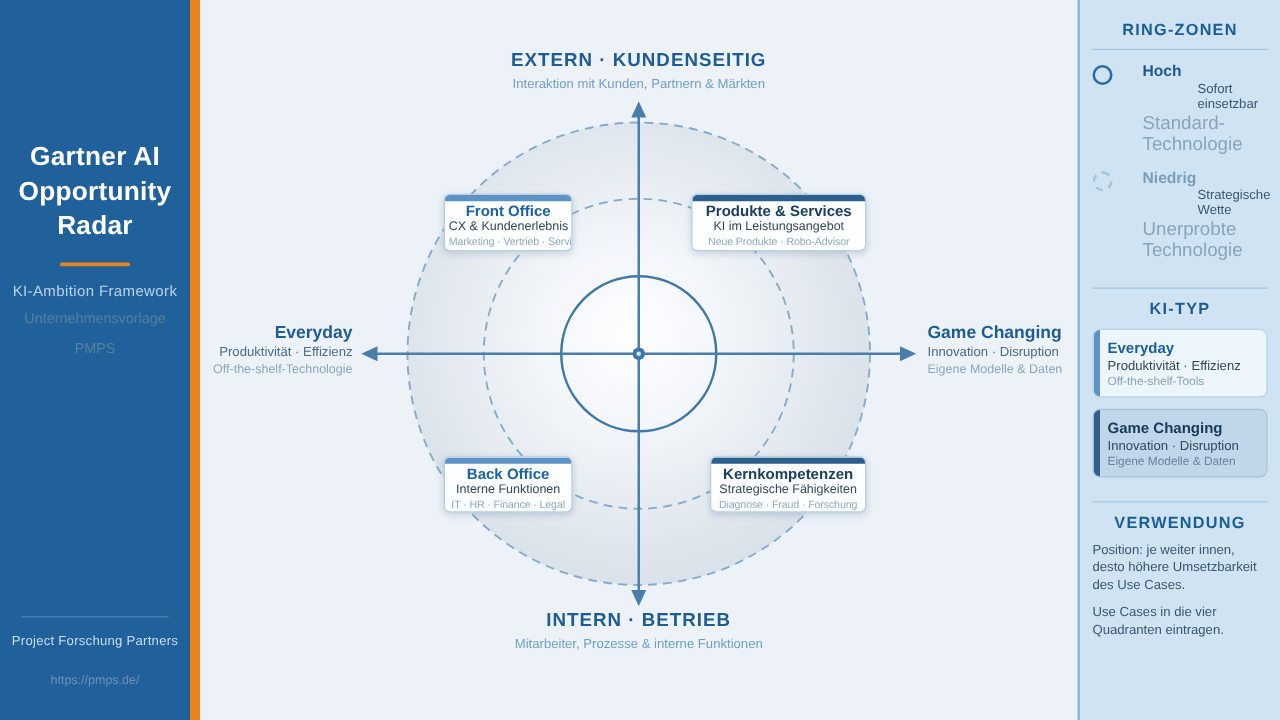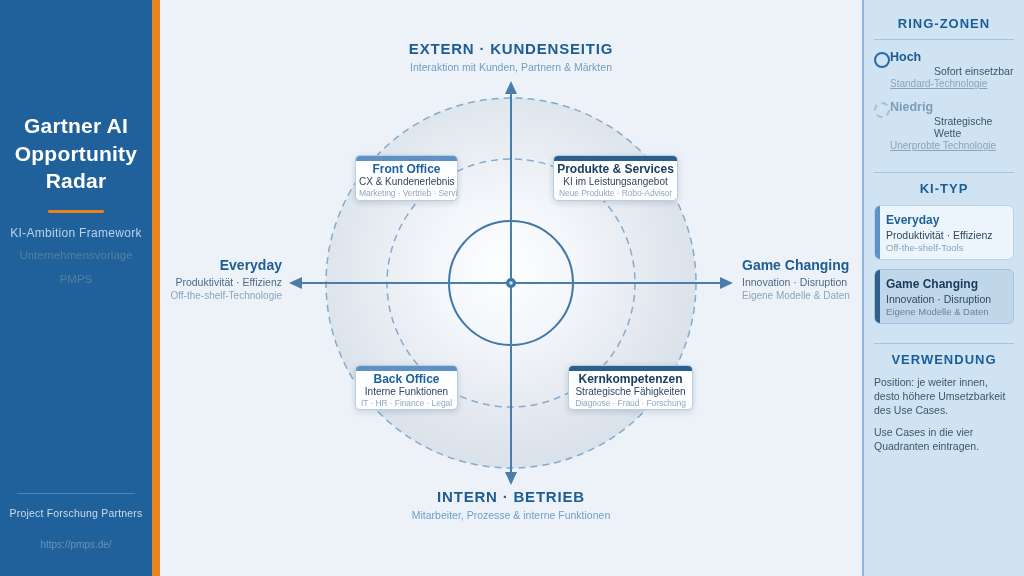--- a/index.html
+++ b/index.html
@@ -48,48 +48,48 @@
 
   .qbox {
     position:absolute; background:#fdfeff; border:1px solid #b6cfe3; border-radius:5px;
     box-shadow:0 2px 6px rgba(30,60,100,.18); text-align:center;
     padding:6px 3px 4px; overflow:hidden; white-space:nowrap;
   }
   .qbox::before { content:""; position:absolute; left:0; top:0; right:0; height:5px; }
   .qbox.accent-light::before { background:#5e92c4; }
   .qbox.accent-dark::before { background:#2d5f8d; }
   .qbox-fo { left:195px; top:155px; width:103px; height:46px; }
-  .qbox-ps { left:393px; top:155px; width:125px; height:46px; }
+  .qbox-ps { left:393px; top:155px; width:140px; height:46px; }
   .qbox-bo { left:195px; top:365px; width:103px; height:45px; }
   .qbox-kk { left:408px; top:365px; width:125px; height:45px; }
   .q-title { font-size:12px; font-weight:700; line-height:14px; }
   .accent-light .q-title { color:#1c62a0; }
   .accent-dark .q-title { color:#1b3f60; }
   .q-l1 { font-size:10px; color:#33465a; line-height:12px; }
   .q-l2 { font-size:8.5px; color:#93a9bd; line-height:11px; letter-spacing:-.1px; }
 
   
   .panel {
     position:absolute; right:0; top:0; width:162px; height:576px;
     background:#cfe3f3; border-left:2px solid #90b7d8;
     padding:16px 10px 10px; display:flex; flex-direction:column;
   }
   .p-header { font-size:13px; font-weight:700; color:#1b5e97; letter-spacing:1px; text-align:center; }
   .p-divider { height:1px; background:#a3c5e0; margin:8px 0 10px; }
   .p-divider.tight { margin:10px 0 8px; }
 
-  .legend-row { display:flex; gap:0; margin-bottom:11px; }
+  .legend-row { display:flex; gap:24px; margin-bottom:11px; }
   .ring-icon { width:16px; height:16px; border-radius:50%; flex:0 0 16px; margin-top:2px; }
   .ring-solid { border:2.5px solid #2a6aa5; }
   .ring-dashed { border:2px dashed #4a86c0; }
   .ring-faint { border:2px dashed #a4c2da; }
   .lg-label { font-size:12.5px; font-weight:700; color:#1c5a8f; }
   .lg-label.faint { color:#7b9db8; }
   .lg-l1 { font-size:10.5px; color:#3c566d; margin-top:1px;margin-left:44px; }
-  .lg-l2 { font-size:10px; color:#8aa4ba; margin-top:1px;text-decoration:underline; }
+  .lg-l2 { font-size:15px; color:#8aa4ba; margin-top:1px; }
 
   .ki-card { border-radius:6px; padding:7px 8px 6px 11px; margin-bottom:9px; position:relative; overflow:hidden; }
   .ki-card::before { content:""; position:absolute; left:0; top:0; bottom:0; width:5px; }
   .ki-card.variant-light { background:#ecf5fc; border:1px solid #b9d4ea; }
   .ki-card.variant-light::before { background:#5e92c4; }
   .ki-card.variant-dark { background:#c0d6e9; border:1px solid #a5c1da; }
   .ki-card.variant-dark::before { background:#2f5f8c; }
   .ki-title { font-size:12px; font-weight:700; }
   .variant-light .ki-title { color:#1c5f9b; }
   .variant-dark .ki-title { color:#17395a; }

